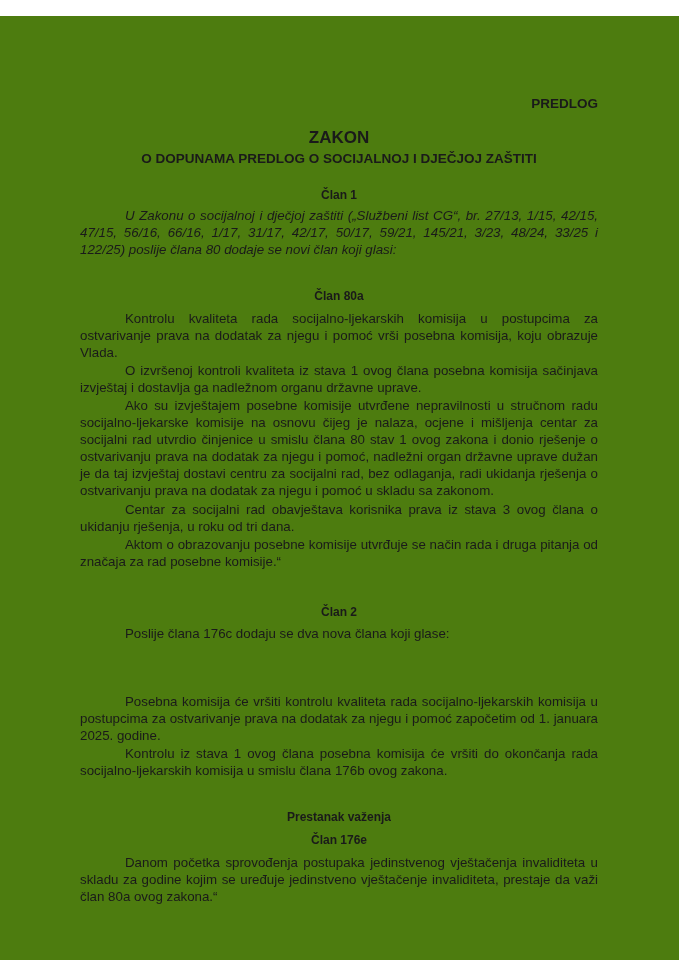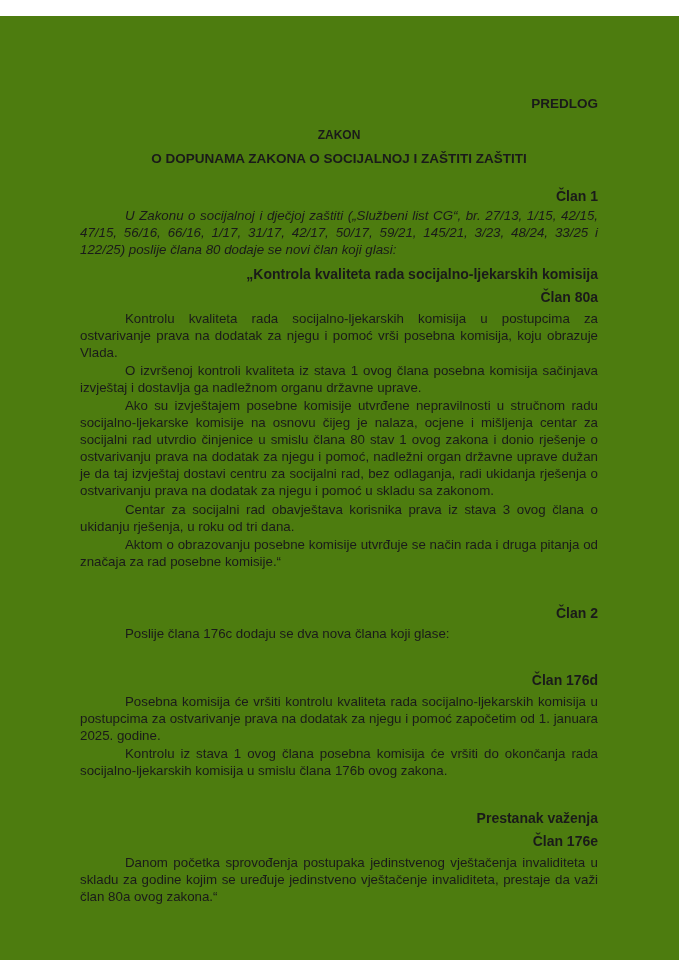--- a/index.html
+++ b/index.html
@@ -4,53 +4,51 @@
   <style>
     html, body { margin: 0; padding: 0; background: #ffffff; }
     body {
       width: 679px; height: 960px; position: relative; overflow: hidden;
       font-family: "Liberation Sans", sans-serif; color: #1a1a1a;
     }
     .page { position: absolute; left: 0; top: 16px; width: 679px; height: 960px; background: #4d7c0f; }
     .abs { position: absolute; }
     .right-label { right: 81px; top: 80px; font-weight: bold; font-size: 13.5px; }
     .center { left: 80px; width: 518px; text-align: center; font-weight: bold; }
-    .title1 { top: 112px; font-size: 12px; }
+    .title1 { top: 112px; font-size: 17px; }
     .title2 { top: 135px; font-size: 13.5px; }
-    .h { font-size: 14px; text-align: right; }
+    .h { font-size: 12px; }
     .para {
       position: absolute; left: 80px; width: 518px;
       font-size: 13.3px; line-height: 17px; text-align: justify;
       text-indent: 45px; margin: 0;
     }
   </style>
 </head>
 <body>
 
 <div class="page">
 
   <div class="abs right-label">PREDLOG</div>
   <div class="abs center title1">ZAKON</div>
-  <div class="abs center title2">O DOPUNAMA ZAKONA O SOCIJALNOJ I ZAŠTITI ZAŠTITI</div>
+  <div class="abs center title2">O DOPUNAMA PREDLOG O SOCIJALNOJ I DJEČJOJ ZAŠTITI</div>
 
   <div class="abs center h" style="top:172px;">Član 1</div>
   <p class="para" style="top:191px;font-style:italic;">U Zakonu o socijalnoj i dječjoj zaštiti („Službeni list CG“, br. 27/13, 1/15, 42/15, 47/15, 56/16, 66/16, 1/17, 31/17, 42/17, 50/17, 59/21, 145/21, 3/23, 48/24, 33/25 i 122/25) poslije člana 80 dodaje se novi član koji glasi:</p>
-  <div class="abs center h" style="top:250px;">„Kontrola kvaliteta rada socijalno-ljekarskih komisija</div>
   <div class="abs center h" style="top:273px;">Član 80a</div>
 
   <p class="para" style="top:294px;">Kontrolu kvaliteta rada socijalno-ljekarskih komisija u postupcima za ostvarivanje prava na dodatak za njegu i pomoć vrši posebna komisija, koju obrazuje Vlada.</p>
   <p class="para" style="top:346px;">O izvršenoj kontroli kvaliteta iz stava 1 ovog člana posebna komisija sačinjava izvještaj i dostavlja ga nadležnom organu državne uprave.</p>
   <p class="para" style="top:381px;">Ako su izvještajem posebne komisije utvrđene nepravilnosti u stručnom radu socijalno-ljekarske komisije na osnovu čijeg je nalaza, ocjene i mišljenja centar za socijalni rad utvrdio činjenice u smislu člana 80 stav 1 ovog zakona i donio rješenje o ostvarivanju prava na dodatak za njegu i pomoć, nadležni organ državne uprave dužan je da taj izvještaj dostavi centru za socijalni rad, bez odlaganja, radi ukidanja rješenja o ostvarivanju prava na dodatak za njegu i pomoć u skladu sa zakonom.</p>
   <p class="para" style="top:485px;">Centar za socijalni rad obavještava korisnika prava iz stava 3 ovog člana o ukidanju rješenja, u roku od tri dana.</p>
   <p class="para" style="top:520px;">Aktom o obrazovanju posebne komisije utvrđuje se način rada i druga pitanja od značaja za rad posebne komisije.“</p>
 
   <div class="abs center h" style="top:589px;">Član 2</div>
   <p class="para" style="top:609px;">Poslije člana 176c dodaju se dva nova člana koji glase:</p>
 
-  <div class="abs center h" style="top:656px;">Član 176d</div>
   <p class="para" style="top:677px;">Posebna komisija će vršiti kontrolu kvaliteta rada socijalno-ljekarskih komisija u postupcima za ostvarivanje prava na dodatak za njegu i pomoć započetim od 1. januara 2025. godine.</p>
   <p class="para" style="top:729px;">Kontrolu iz stava 1 ovog člana posebna komisija će vršiti do okončanja rada socijalno-ljekarskih komisija u smislu člana 176b ovog zakona.</p>
 
   <div class="abs center h" style="top:794px;">Prestanak važenja</div>
   <div class="abs center h" style="top:817px;">Član 176e</div>
   <p class="para" style="top:838px;">Danom početka sprovođenja postupaka jedinstvenog vještačenja invaliditeta u skladu za godine kojim se uređuje jedinstveno vještačenje invaliditeta, prestaje da važi član 80a ovog zakona.“</p>
 
 </div>
 
 </body></html>

